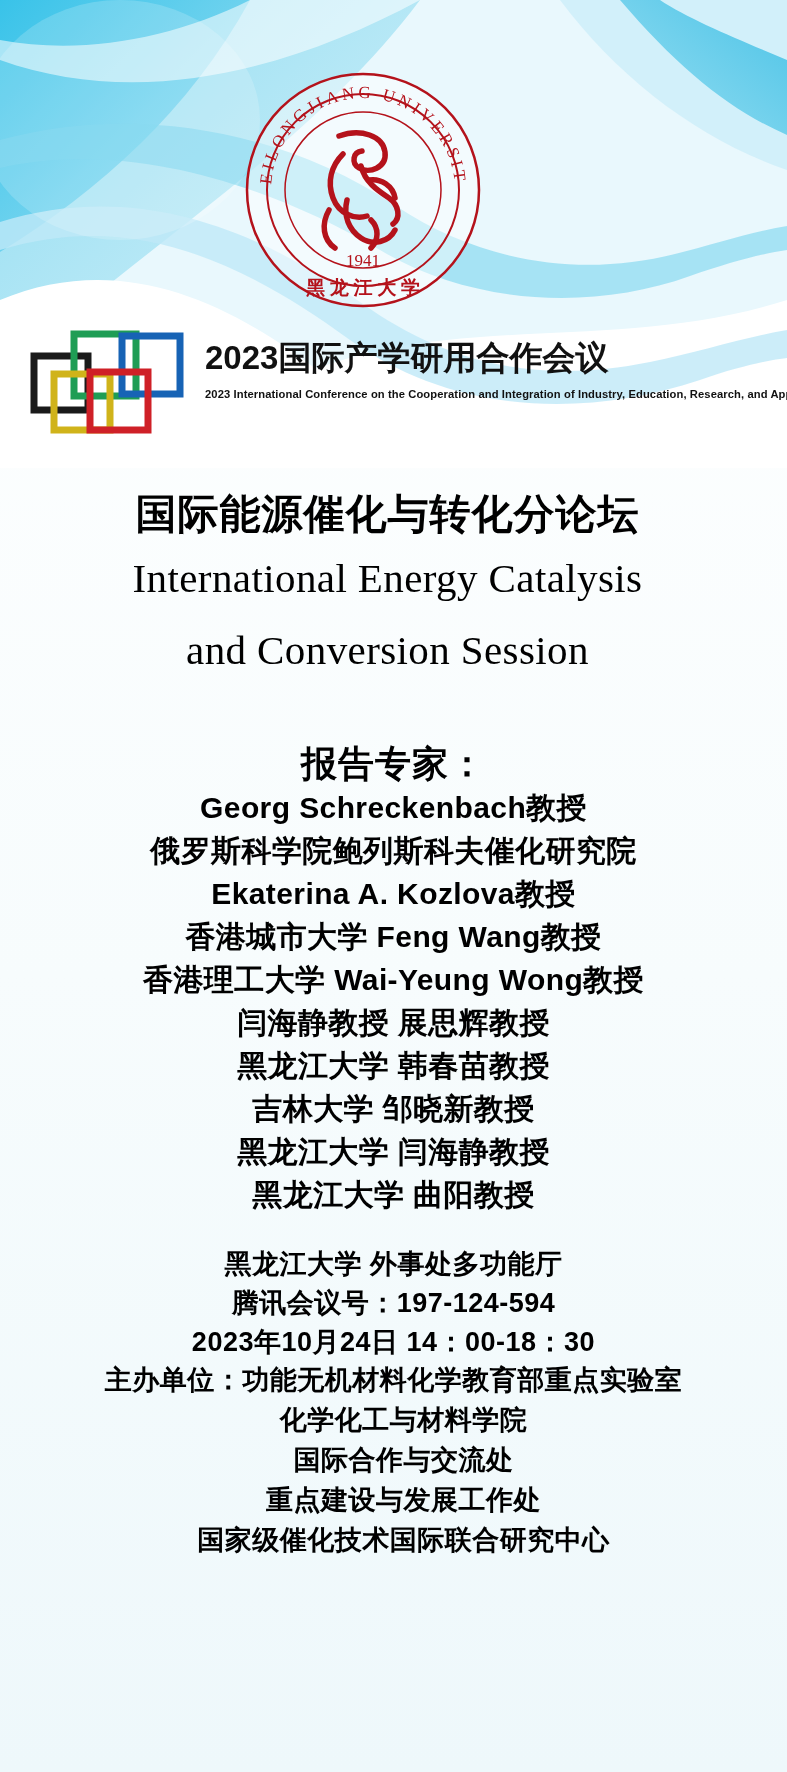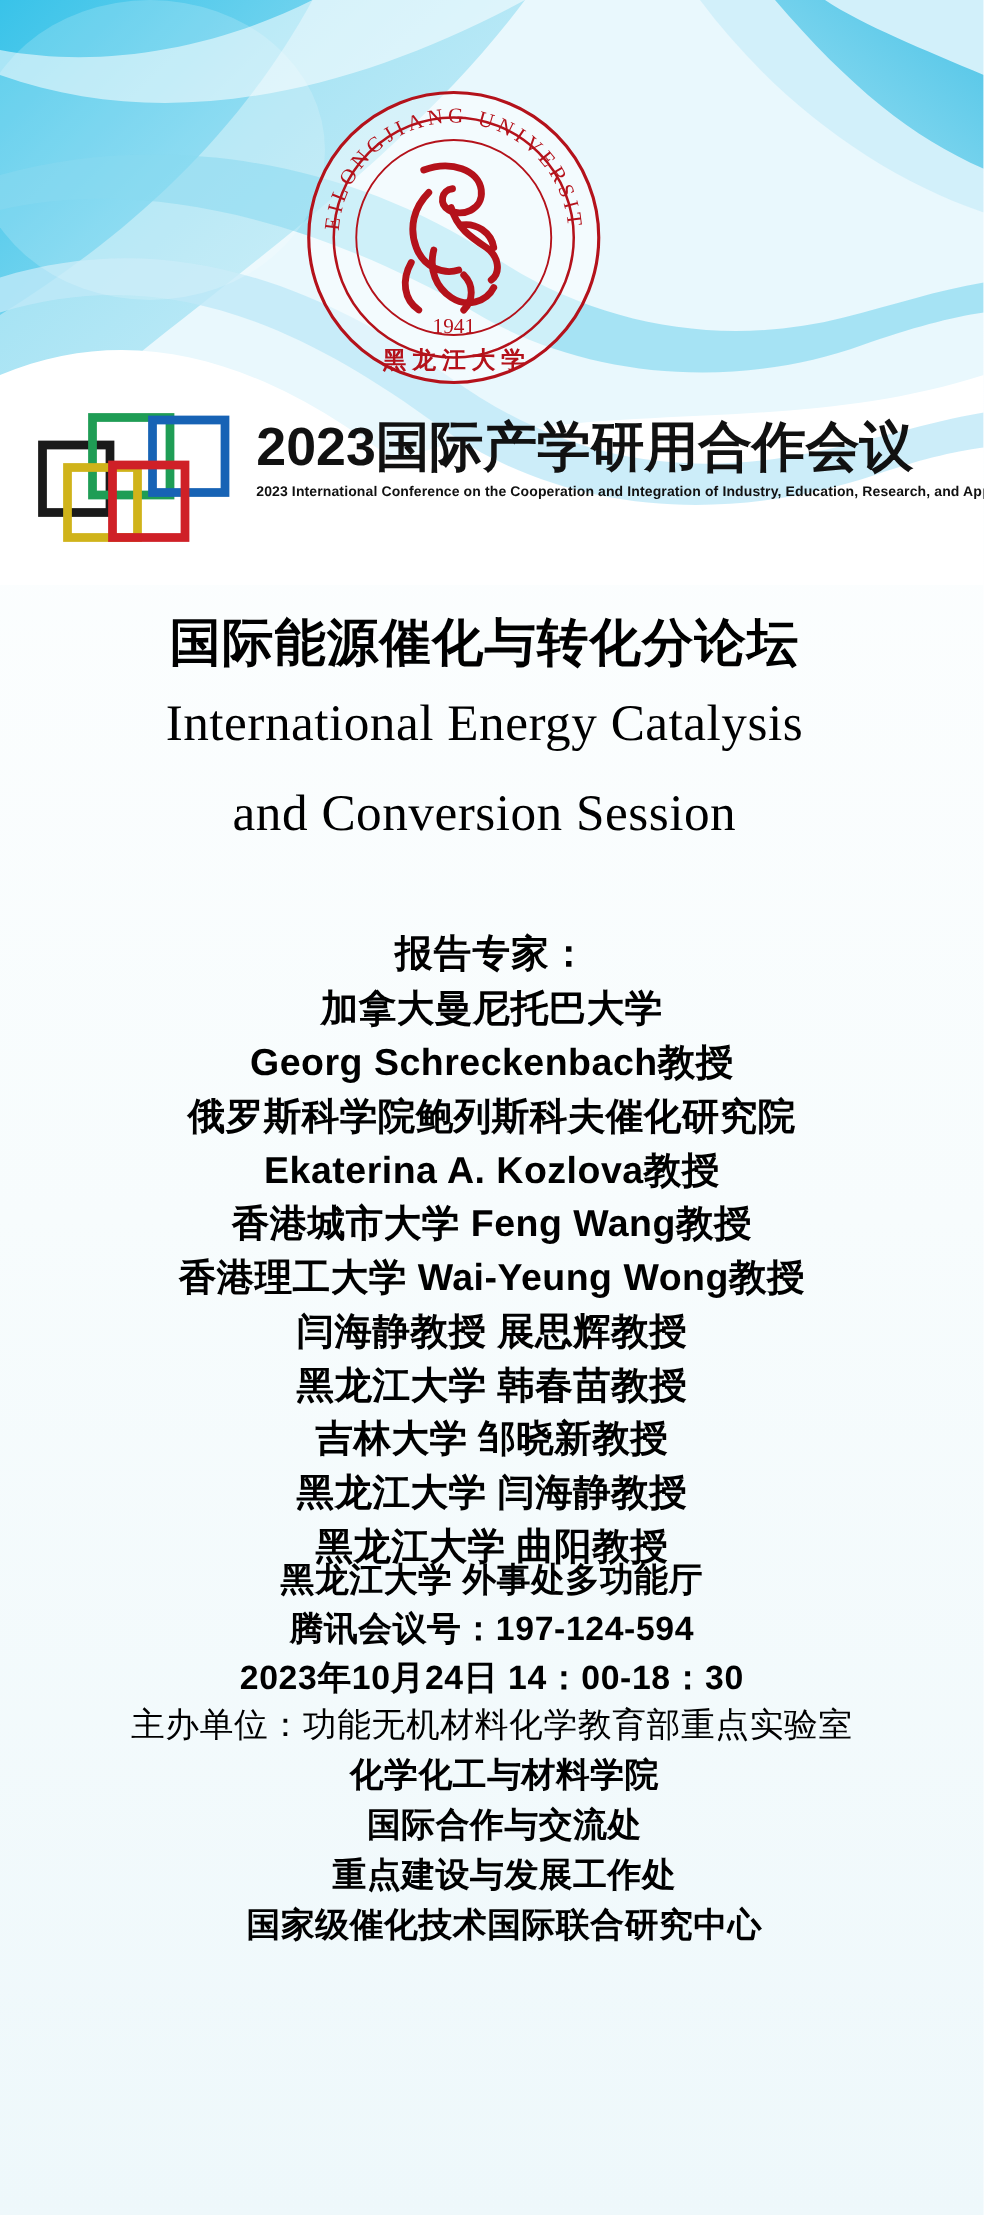--- a/index.html
+++ b/index.html
@@ -58,21 +58,21 @@
   }
   .conf-title {
     position: absolute;
     left: 175px;
     top: 2px;
     width: 560px;
   }
   .conf-title-cn {
     font-family: "Liberation Sans", sans-serif;
     font-weight: bold;
-    font-size: 43px;
+    font-size: 33px;
     letter-spacing: 0px;
     color: #111111;
     line-height: 52px;
     white-space: nowrap;
   }
   .conf-title-en {
     font-family: "Liberation Sans", sans-serif;
     font-weight: bold;
     font-size: 11.2px;
     color: #111111;
@@ -109,21 +109,21 @@
   .speakers {
     position: absolute;
     left: 0;
     top: 742px;
     width: 787px;
     text-align: center;
   }
   .speakers-label {
     font-family: "Liberation Sans", sans-serif;
     font-weight: bold;
-    font-size: 30px;
+    font-size: 36px;
     color: #000000;
     line-height: 44px;
     letter-spacing: 1px;
   }
   .speaker-line {
     font-family: "Liberation Sans", sans-serif;
     font-weight: bold;
     font-size: 30px;
     color: #000000;
     line-height: 43px;
@@ -150,21 +150,21 @@
   
   .organizers {
     position: absolute;
     left: 0;
     top: 1360px;
     width: 787px;
     text-align: center;
   }
   .org-first {
     font-family: "Liberation Sans", sans-serif;
-    font-weight: normal;
+    font-weight: bold;
     font-size: 27px;
     color: #000000;
     line-height: 40px;
     letter-spacing: 0.5px;
   }
   .org-line {
     font-family: "Liberation Sans", sans-serif;
     font-weight: bold;
     font-size: 27px;
     color: #000000;
@@ -255,21 +255,20 @@
   </div>
 
   <div class="titles">
     <div class="title-cn">国际能源催化与转化分论坛</div>
     <div class="title-en">International Energy Catalysis</div>
     <div class="title-en">and Conversion Session</div>
   </div>
 
   <div class="speakers">
     <div class="speakers-label">报告专家：</div>
-    <div class="speaker-line">加拿大曼尼托巴大学</div>
     <div class="speaker-line">Georg Schreckenbach教授</div>
     <div class="speaker-line">俄罗斯科学院鲍列斯科夫催化研究院</div>
     <div class="speaker-line">Ekaterina A. Kozlova教授</div>
     <div class="speaker-line">香港城市大学  Feng Wang教授</div>
     <div class="speaker-line">香港理工大学  Wai-Yeung Wong教授</div>
     <div class="speaker-line">闫海静教授  展思辉教授</div>
     <div class="speaker-line">黑龙江大学  韩春苗教授</div>
     <div class="speaker-line">吉林大学  邹晓新教授</div>
     <div class="speaker-line">黑龙江大学  闫海静教授</div>
     <div class="speaker-line">黑龙江大学  曲阳教授</div>

